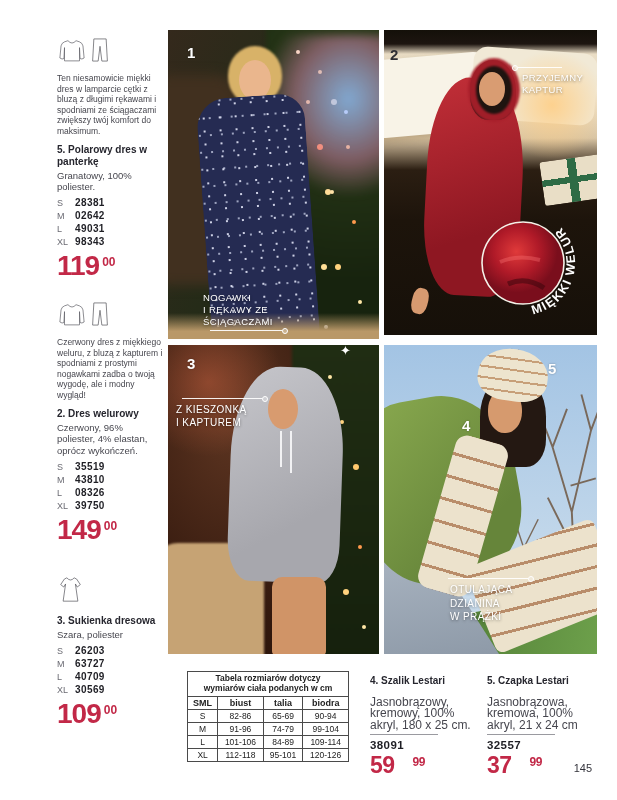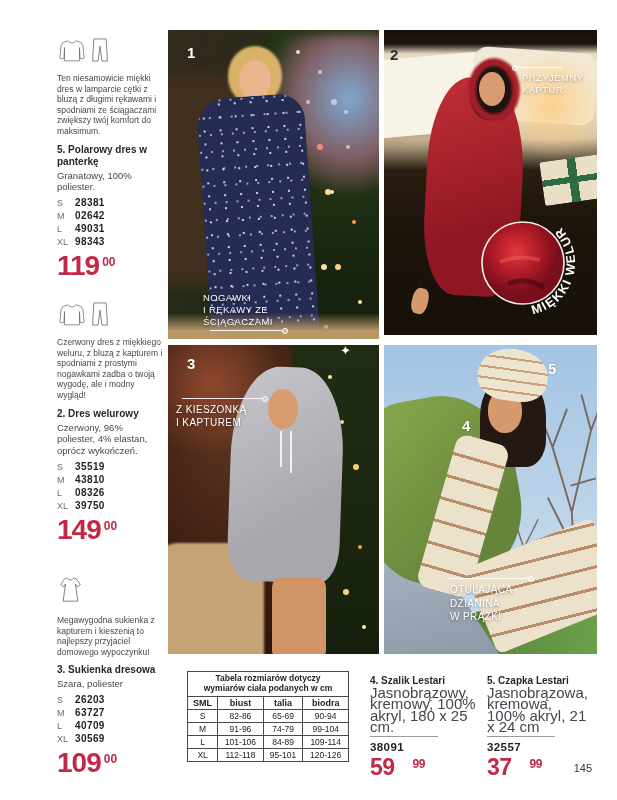--- a/index.html
+++ b/index.html
@@ -85,21 +85,21 @@
   .size-table{position:absolute;left:187px;top:671px;width:162px;border-collapse:collapse;font-size:8.5px;color:#222;background:#fff}
   .size-table td,.size-table th{border:1px solid #4a4a4a;text-align:center;padding:1px 2px;height:13px}
   .size-table .cap{font-weight:bold;line-height:9.8px;padding:2px 1px}
   .size-table th{font-weight:bold;font-size:9px}
 
   
   .bottom-product{position:absolute;top:675px;width:113px}
   #bp4{left:370px}
   #bp5{left:487px;width:106px}
   .bp-title{font-size:10px;font-weight:bold;color:#26262e;line-height:12px}
-  .bp-details{font-size:15px;line-height:11.4px;margin-top:0;color:#46464e}
+  .bp-details{font-size:12px;line-height:11.4px;margin-top:10px;color:#46464e}
   .bp-divider{width:68px;height:1px;background:#9a9aa0;margin:3px 0 4px}
   .bp-code{font-size:11.5px;font-weight:bold;color:#1e1e24;letter-spacing:.4px}
   .bp-price{margin-top:1px;font-weight:bold;color:#c22847;font-size:23px;letter-spacing:-.5px}
   .bp-price .gr{font-size:12px;position:relative;top:-7px;margin-left:18px}
 
   
   .footer-notice{position:absolute;left:0;top:802px;width:590px;font-size:11px;font-weight:bold;letter-spacing:2.3px;color:#26262e}
   .page-number{position:absolute;right:25px;top:762px;font-size:11px;color:#33333b}
 </style>
 </head>
@@ -170,21 +170,20 @@
   </div>
   <div class="price"><span class="zl">149</span><span class="gr">00</span></div>
 </div>
 
 <div class="product-block" id="block3">
   <div class="icon-row">
     <svg width="27" height="33" viewBox="0 0 44 44">
         <path d="M16 3 Q22 10 28 3 L32 5 L38 14 L33 18 L30 13 L34 41 L10 41 L14 13 L11 18 L6 14 L12 5 Z"></path>
       </svg>
   </div>
-  <p class="desc">Megawygodna sukienka z kapturem i kieszenią to najlepszy przyjaciel domowego wypoczynku!</p>
   <h3 class="p-title">3. Sukienka dresowa</h3>
   <p class="p-details">Szara, poliester</p>
   <div class="sizes">
     <div class="size-row">
         <span class="sz">S</span>
         <span class="code">26203</span>
       </div>
     <div class="size-row">
         <span class="sz">M</span>
         <span class="code">63727</span>

